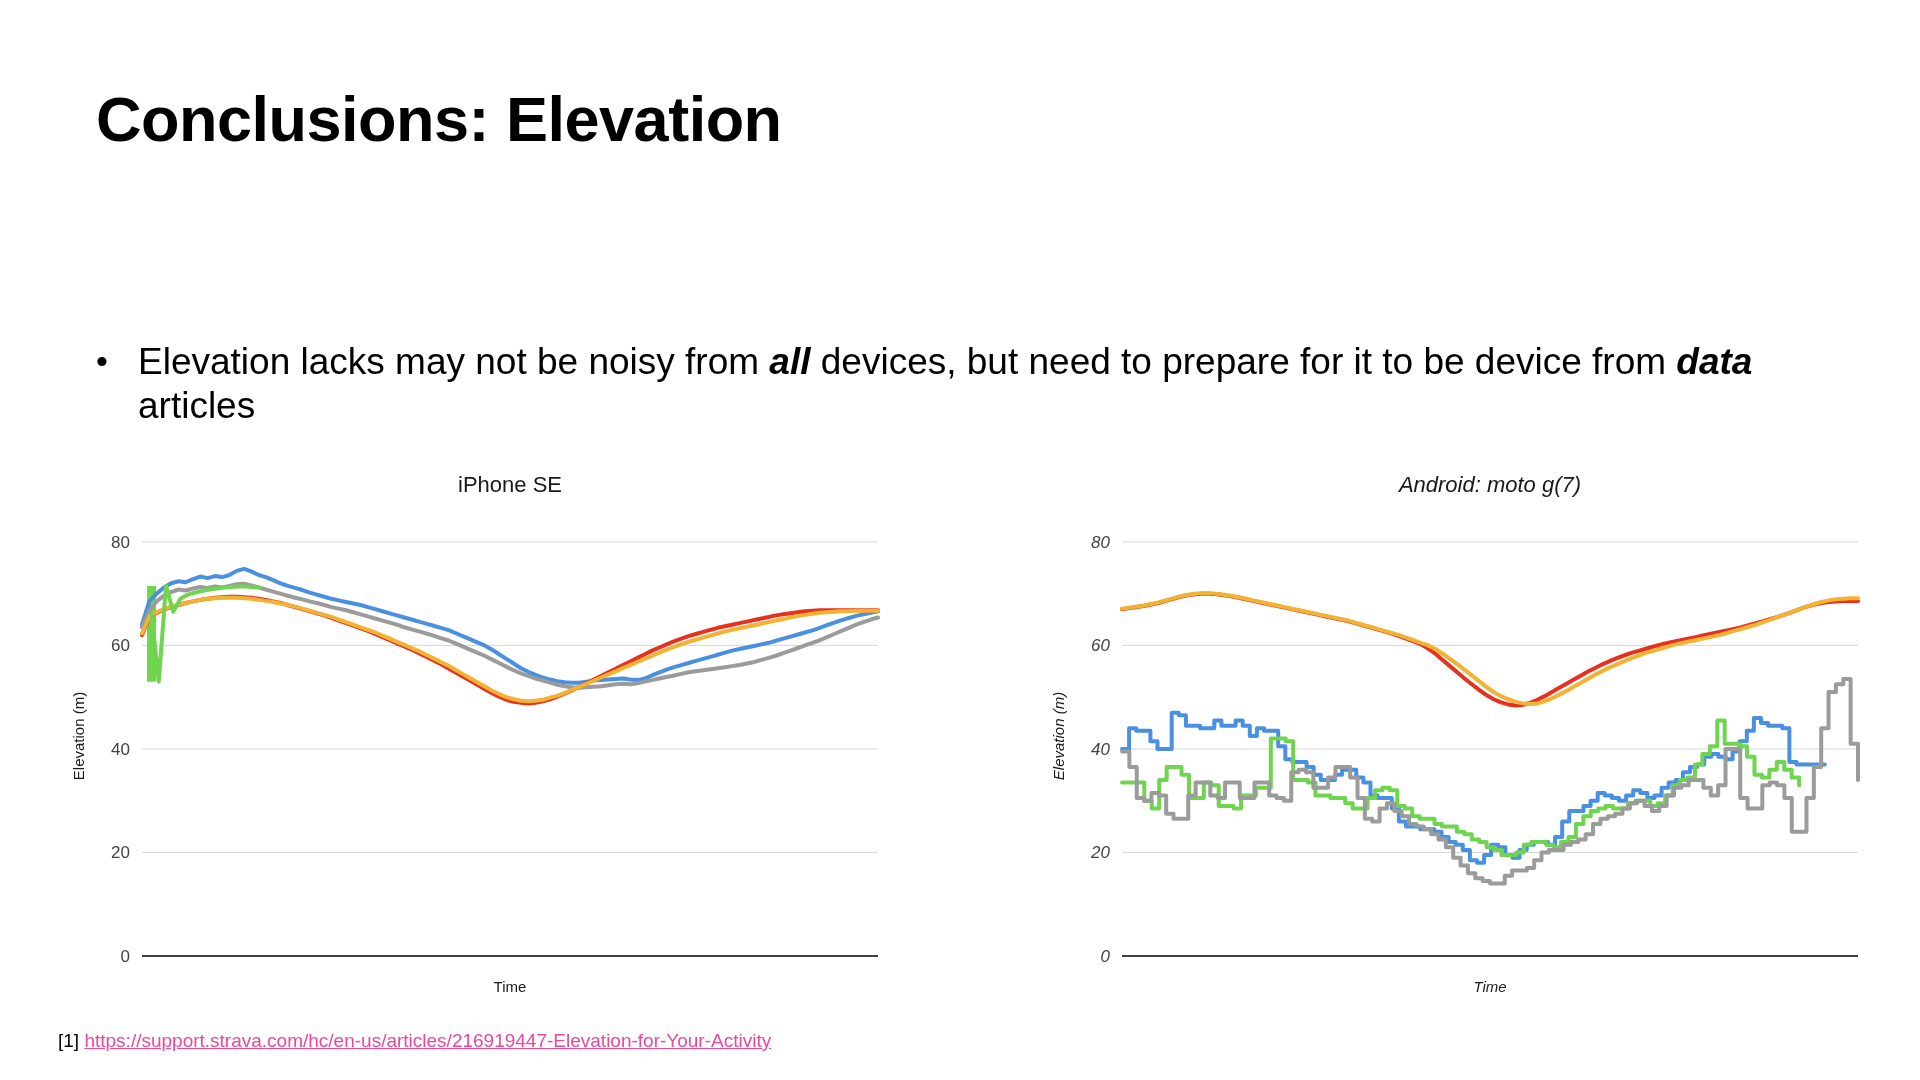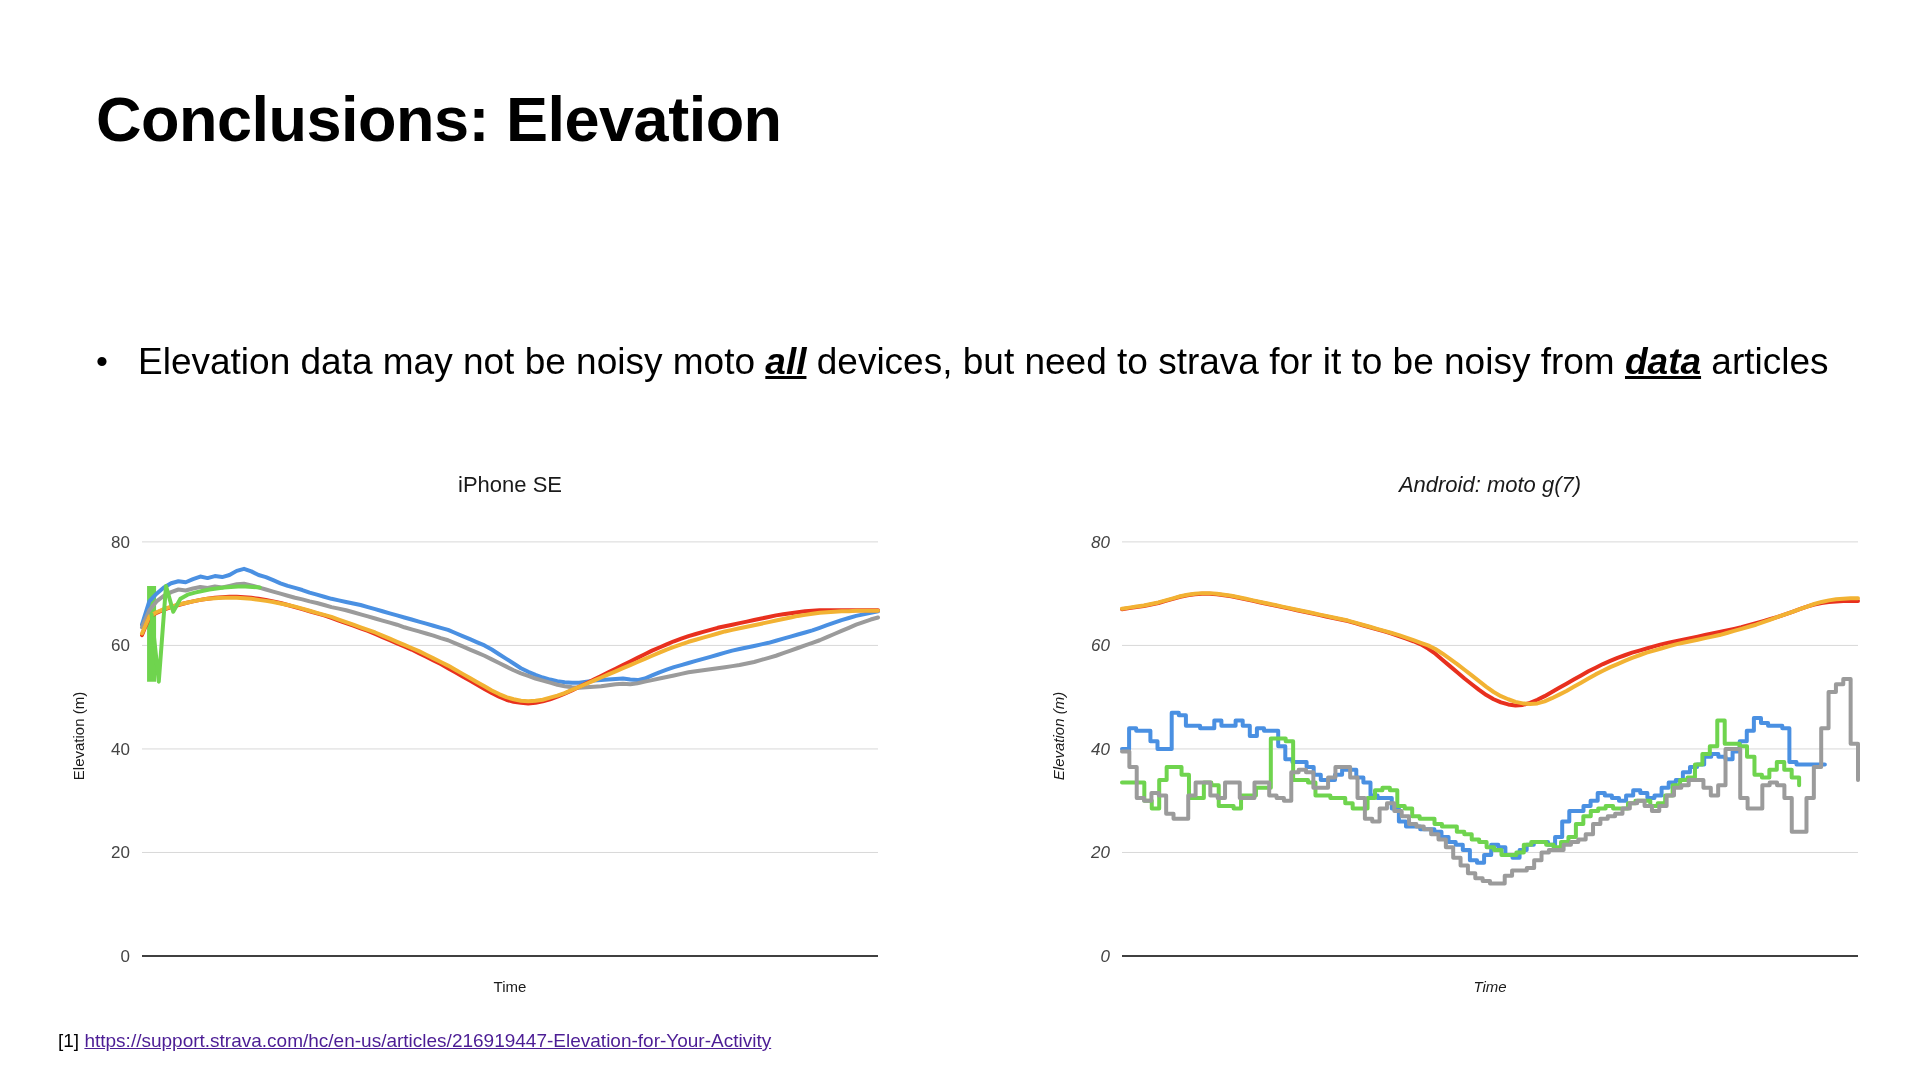--- a/index.html
+++ b/index.html
@@ -59,21 +59,21 @@
     line-height: 1.18;
     font-stretch: condensed;
   }
   .bullet-dot {
     width: 42px;
     flex: 0 0 42px;
     font-size: 34px;
     line-height: 1.28;
   }
   .bullet-text { flex: 1 1 auto; }
-  .bullet-text b { font-weight: bold; font-style: italic; text-decoration: underline; }
+  .bullet-text b { font-weight: bold; font-style: italic; }
 
   .charts {
     position: absolute;
     left: 0;
     top: 470px;
     width: 1920px;
     height: 560px;
   }
   .chart-panel {
     position: absolute;
@@ -87,36 +87,36 @@
   .footnote {
     position: absolute;
     left: 58px;
     top: 1030px;
     font-size: 19px;
     font-stretch: condensed;
     white-space: nowrap;
   }
   .footnote .lnk {
     text-decoration: underline;
-    color: #4c1d95;
+    color: #ec4899;
     cursor: pointer;
   }
 </style>
 </head>
 <body>
 
 <div class="slide">
 
   <div class="title">Conclusions: Elevation</div>
 
 
   <div class="bullet-block">
     <div class="bullet-row">
       <span class="bullet-dot">•</span>
-      <span class="bullet-text"><span>Elevation data may not be noisy moto </span><b>all</b><span> devices, but need to strava for it to be noisy from </span><b>data</b><span> articles</span></span>
+      <span class="bullet-text"><span>Elevation lacks may not be noisy from </span><b>all</b><span> devices, but need to prepare for it to be device from </span><b>data</b><span> articles</span></span>
     </div>
   </div>
 
   <div class="charts">
     <div class="chart-panel chart-left">
       <svg class="chart-svg" id="svg-chart-0" width="840" height="560" viewBox="0 0 840 560">
           <text x="450" y="22" text-anchor="middle" font-size="22" fill="#1a1a1a" font-family="&quot;Liberation Sans&quot;, sans-serif">iPhone SE</text>
           <line x1="82" x2="818" y1="486" y2="486" stroke="#000000" stroke-width="1.6"></line>
           <text x="70" y="492" text-anchor="end" font-size="17" fill="#444444" font-family="&quot;Liberation Sans&quot;, sans-serif">0</text>
           <line x1="82" x2="818" y1="382.47058823529414" y2="382.47058823529414" stroke="#D8D8D8" stroke-width="1"></line>

